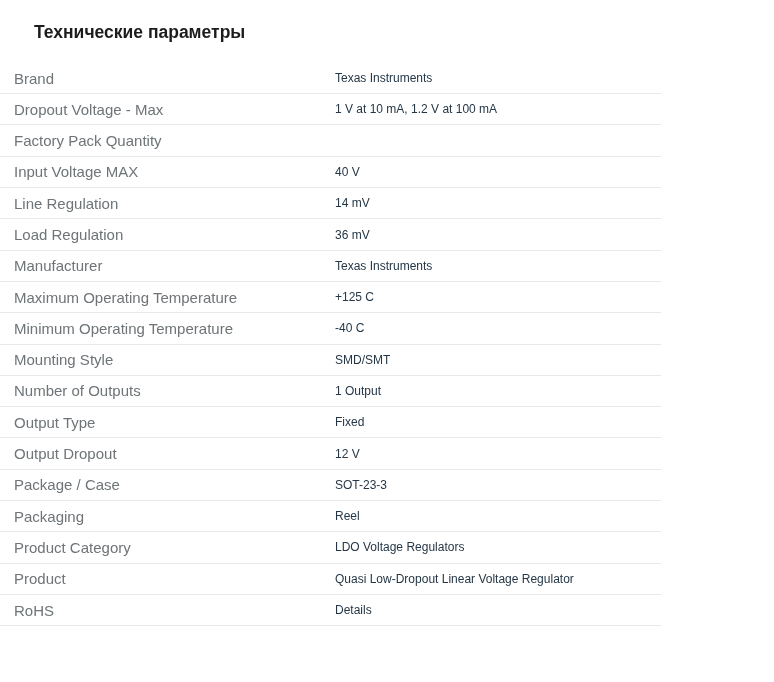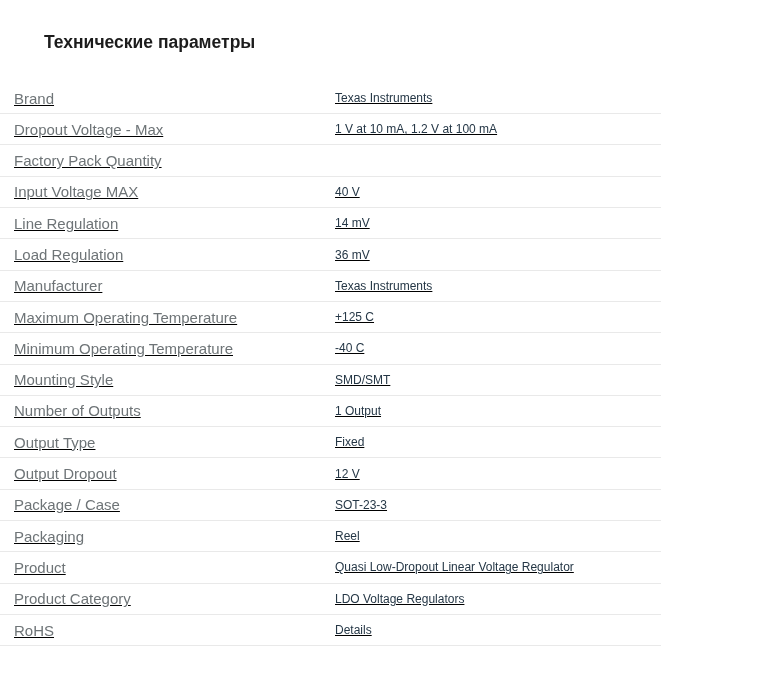--- a/index.html
+++ b/index.html
@@ -13,30 +13,29 @@
     font-family: "Liberation Sans", "DejaVu Sans", sans-serif;
     overflow: hidden;
   }
   .page {
     position: relative;
     width: 774px;
     height: 682px;
     background: var(--bg-color, #ffffff);
   }
   .section-title {
-    margin: 16px;
+    margin: 6px;
     padding: 16px 0 13px 28px;
     font-size: 17.5px;
     font-weight: 700;
     color: var(--title-color, #1c1c1c);
     line-height: 1.25;
   }
   .spec-table {
     width: 661px;
-    text-decoration: underline;
   }
   .spec-row {
     display: grid;
     grid-template-columns: 335px 1fr;
     align-items: center;
     height: 30.3px;
     border-bottom: 1px solid var(--divider-color, #e9e9e9);
     box-sizing: content-box;
   }
   .spec-label {
@@ -130,27 +129,27 @@
     <div class="spec-label">Package / Case</div>
     <div class="spec-value">SOT-23-3</div>
   </div>
 
   <div class="spec-row">
     <div class="spec-label">Packaging</div>
     <div class="spec-value">Reel</div>
   </div>
 
   <div class="spec-row">
-    <div class="spec-label">Product</div>
-    <div class="spec-value">Quasi Low-Dropout Linear Voltage Regulator</div>
+    <div class="spec-label">Product Category</div>
+    <div class="spec-value">LDO Voltage Regulators</div>
   </div>
 
   <div class="spec-row">
-    <div class="spec-label">Product Category</div>
-    <div class="spec-value">LDO Voltage Regulators</div>
+    <div class="spec-label">Product</div>
+    <div class="spec-value">Quasi Low-Dropout Linear Voltage Regulator</div>
   </div>
 
   <div class="spec-row">
     <div class="spec-label">RoHS</div>
     <div class="spec-value">Details</div>
   </div>
 </div>
 </div>
 
 </body></html>

